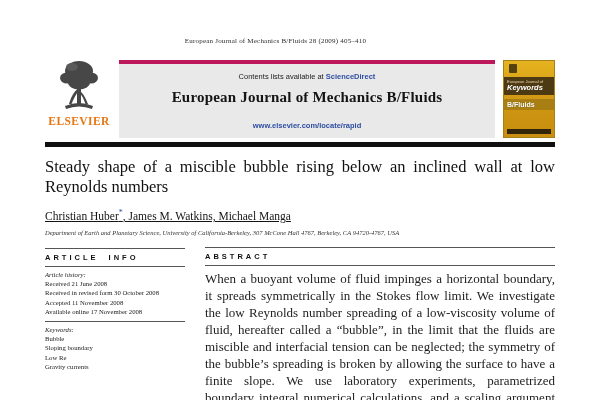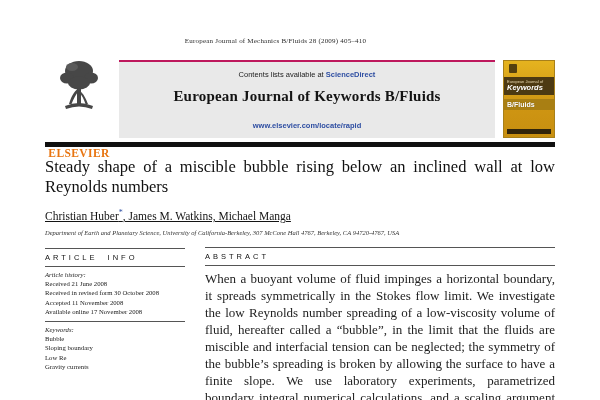--- a/index.html
+++ b/index.html
@@ -9,26 +9,26 @@
   .page { position:absolute; inset:0; background:#fff; }
 
   
   .citation { position:absolute; top:37px; left:0; width:551px; text-align:center;
               font-size:7px; color:#2b2b2b; letter-spacing:.2px; }
 
   
   .banner { position:absolute; top:58px; left:45px; width:510px; height:82px; display:flex; }
 
   .logo-box { width:68px; height:82px; display:flex; flex-direction:column; align-items:center;
-              justify-content:flex-start;gap:32px; }
+              justify-content:flex-start; }
   .logo-box svg { display:block; }
   .wordmark { font-family:"Liberation Serif", serif; font-weight:bold; font-size:11.5px;
               color:#e87511; letter-spacing:.4px; margin-top:1px; }
 
-  .panel { flex:1; margin:2px 8px 2px 6px; background:#e9e9e9; border-top:2px solid #be185d;
+  .panel { flex:1; margin:2px 8px 2px 6px; background:#e9e9e9; border-top:4px solid #be185d;
            display:flex; flex-direction:column; justify-content:space-between;
            text-align:center; padding:8px 4px 6px; }
   .contents-line { font-family:"Liberation Sans", sans-serif; font-size:7.5px; color:#222; }
   .sd-link { color:#2e4ea2; font-weight:bold; text-decoration:none; cursor:pointer; }
   .banner-title { font-size:15px; font-weight:600; color:#141414; letter-spacing:.2px; }
   .url-link { font-family:"Liberation Sans", sans-serif; font-size:7.5px; font-weight:bold;
               color:#2e4ea2; text-decoration:none; cursor:pointer; }
 
   .cover { width:52px; height:78px; margin-top:2px; position:relative;
            background:linear-gradient(#e5b31f, #cf9613 55%, #c88f10);
@@ -52,21 +52,21 @@
   .authors { position:absolute; top:208px; left:45px; width:510px; font-size:11.5px; color:#141414;text-decoration:underline; }
   .authors sup { color:#2e4ea2; font-size:8px; cursor:pointer; }
   .affiliation { position:absolute; top:229px; left:45px; width:510px; font-style:italic;
                  font-size:6.5px; color:#333; }
 
   
   .col-left  { position:absolute; top:248px; left:45px;  width:140px; }
   .col-right { position:absolute; top:247px; left:205px; width:350px; }
 
   .rule { border-top:1px solid #555; height:0; }
-  .sec-heading { font-family:"Liberation Sans", sans-serif; font-weight:normal; font-size:7.5px;
+  .sec-heading { font-family:"Liberation Sans", sans-serif; font-weight:bold; font-size:7.5px;
                  letter-spacing:3px; word-spacing:5px; color:#111; padding:4px 0 4px; }
   .info-block { font-size:6.7px; line-height:9.2px; color:#222; padding:3px 0 5px; }
   .info-label { font-style:italic; display:block; }
   .info-line  { display:block; }
 
   .abstract-text { font-size:13px; line-height:17px; color:#222; text-align:justify; padding-top:4px; }
   .copyright { font-size:7px; color:#222; text-align:center; margin-top:1px; }
 </style>
 </head>
 <body>
@@ -93,21 +93,21 @@
           </g>
         </svg>
       </span>
       <div class="wordmark">ELSEVIER</div>
     </div>
 
     <div class="panel">
       <div class="contents-line">
         <span>Contents lists available at </span><span class="sd-link">ScienceDirect</span>
       </div>
-      <div class="banner-title">European Journal of Keywords B/Fluids</div>
+      <div class="banner-title">European Journal of Mechanics B/Fluids</div>
       <div>
         <span class="url-link">www.elsevier.com/locate/rapid</span>
       </div>
     </div>
 
     <div class="cover">
       <div class="cover-emblem"></div>
       <div class="cover-band">
         <div class="cover-top-line">European Journal of</div>
         <div class="cover-main-line">Keywords</div>

